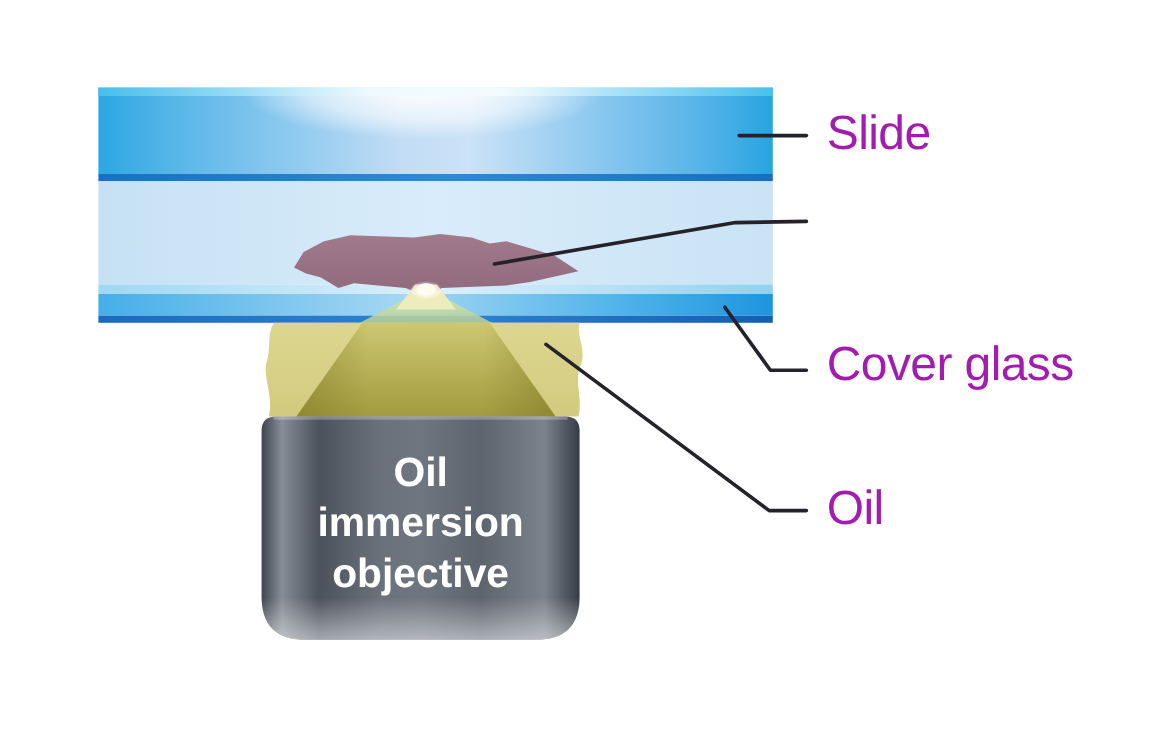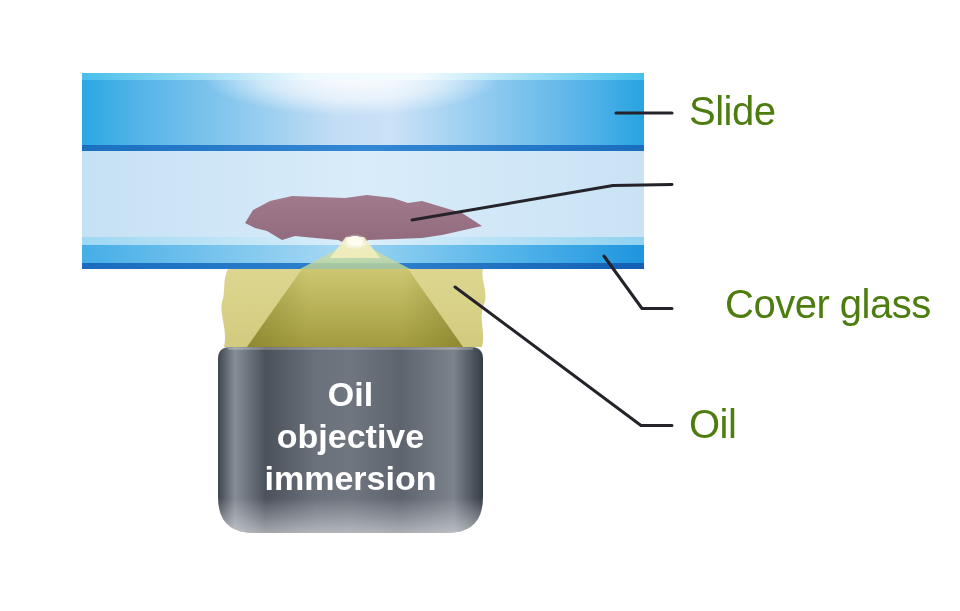--- a/index.html
+++ b/index.html
@@ -2,26 +2,26 @@
 <html><head>
 <meta charset="utf-8">
 <style>
   html,body{margin:0;padding:0;background:#ffffff;}
   body{font-family:"Liberation Sans", sans-serif;}
   #stage{position:relative;width:960px;height:611px;background:#ffffff;overflow:hidden;}
   #diagram-svg{position:absolute;left:0;top:0;}
   .callout{
     position:absolute;left:689px;
     font-size:40px;line-height:40px;letter-spacing:-0.5px;
-    color:#4d7c0f;white-space:nowrap;
+    color:#a21caf;white-space:nowrap;
   }
   .callout span{display:block;}
   #callout-slide{top:91px;}
   #callout-specimen{top:164px;}
-  #callout-cover{top:284px;margin-left:36px;}
+  #callout-cover{top:284px;}
   #callout-oil{top:404px;}
   #objective-label{
     position:absolute;left:218px;top:373px;width:265px;
     text-align:center;color:#ffffff;font-size:34px;font-weight:bold;
     line-height:42px;letter-spacing:0px;
   }
   #objective-label span{display:block;}
 </style>
 </head>
 <body>
@@ -173,17 +173,17 @@
 
   <div class="callout" id="callout-slide">Slide</div>
 
 
   <div class="callout" id="callout-cover">Cover glass</div>
 
   <div class="callout" id="callout-oil">Oil</div>
 
   <div id="objective-label">
     <span>Oil</span>
+    <span>immersion</span>
     <span>objective</span>
-    <span>immersion</span>
   </div>
 
 </div>
 
 </body></html>

